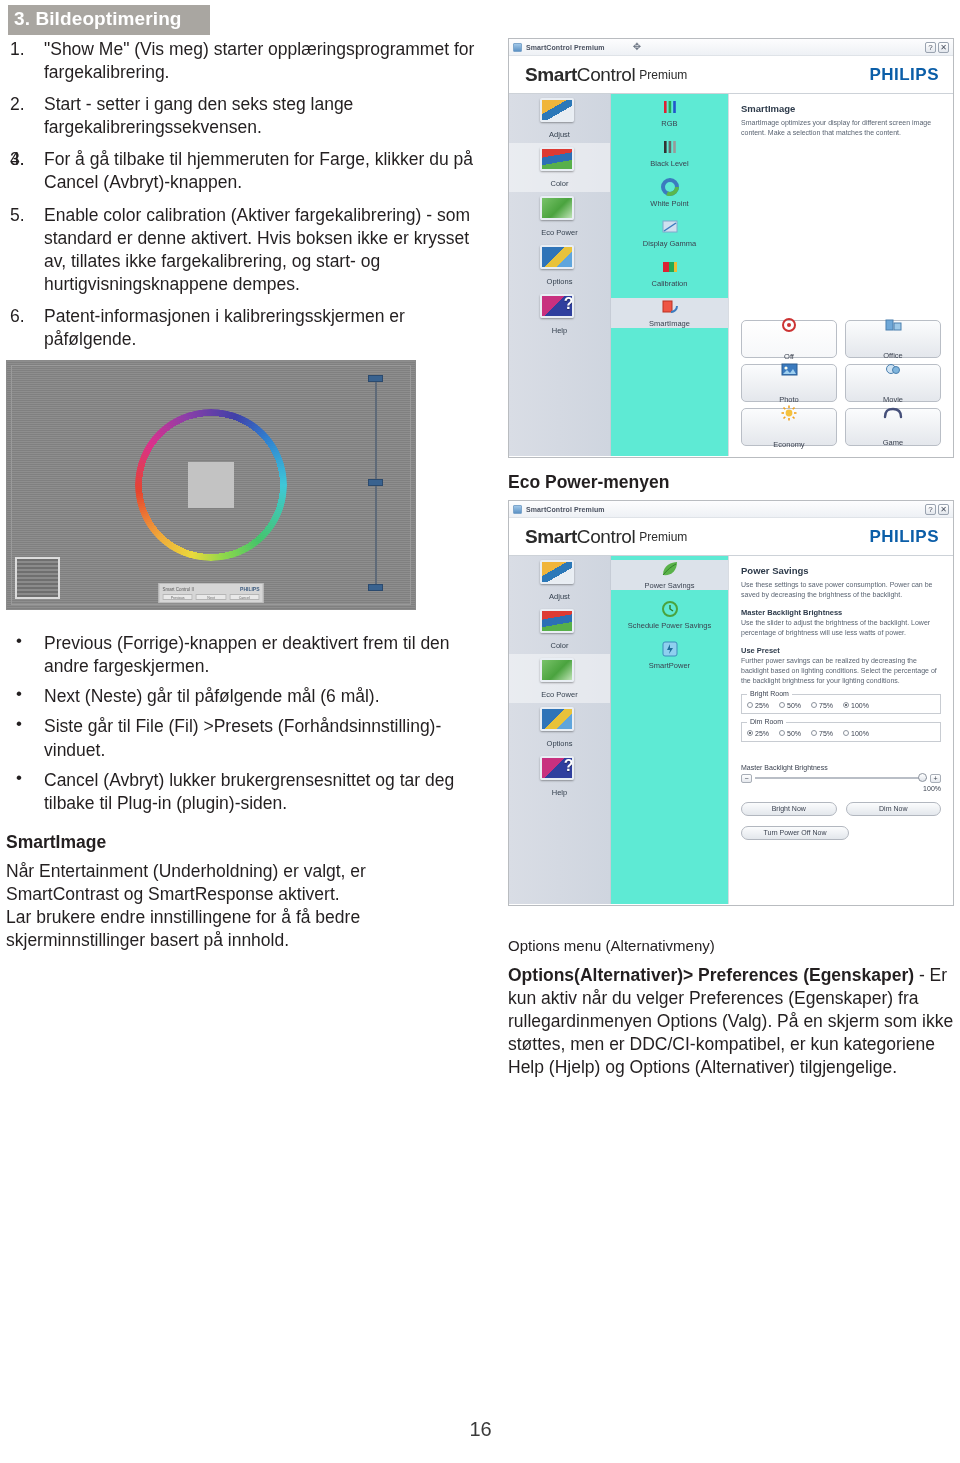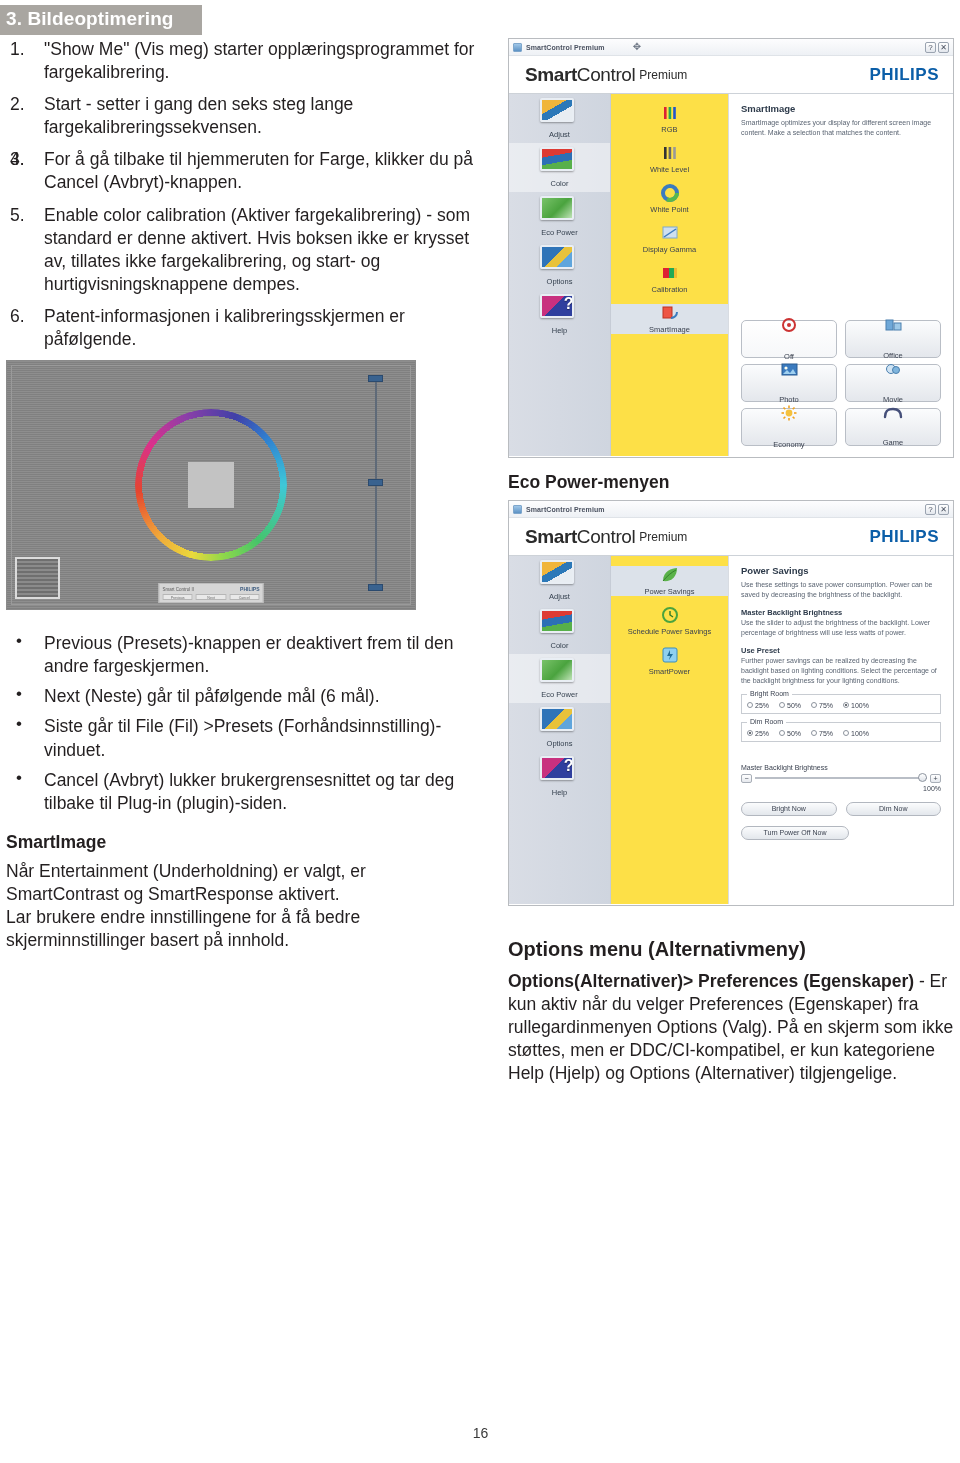--- a/index.html
+++ b/index.html
@@ -9,21 +9,21 @@
     background:#ffffff;
     font-family:"Liberation Sans", sans-serif;
     color:#231f20;
     position:relative;
     overflow:hidden;
   }
   .page { position:relative; width:960px; height:1463px; }
 
   
   .chapter-band {
-    position:absolute; left:0; top:5px;
+    position:absolute; left:8px; top:5px;
     background:#a9a6a1; color:#ffffff;
     font-size:19px; font-weight:600;
     padding:3px 28px 5px 6px;
     letter-spacing:.1px;
     line-height:1.15;
   }
 
   
   .col-left  { position:absolute; left:6px;  top:38px; width:470px; }
   .col-right { position:absolute; left:508px; top:38px; width:446px; }
@@ -56,30 +56,30 @@
     font-size:17px;
   }
 
   h3.sub {
     font-size:17.5px; font-weight:bold; margin:16px 0 6px 0;
     line-height:1.3;
   }
   p.body { font-size:17.5px; line-height:1.32; margin:0 0 13px 0; }
   p.body.tight { margin-bottom:0; }
 
-  .rt-head { font-size:20px; font-weight:bold; margin:0 0 8px 0; line-height:1.3;}
+  .rt-head { font-size:15px; font-weight:normal; margin:0 0 8px 0; line-height:1.3;}
   .rt-para { font-size:17.5px; line-height:1.32; margin:0; }
   .rt-para b { font-weight:bold; }
 
   .caption { font-size:17.5px; font-weight:bold; margin:14px 0 7px 0; }
 
   
   .pageno {
     position:absolute; left:1px; right:0; bottom:22px;
-    text-align:center; font-size:14px; color:#3a3a3a;
+    text-align:center; font-size:20px; color:#3a3a3a;
   }
 
   
   .app-win {
     border:1px solid #b9bcc0;
     background:#ffffff;
     box-shadow:0 0 0 1px #ffffff inset;
     position:relative;
   }
   .app-titlebar {
@@ -148,22 +148,22 @@
   .mon-eco    { background:linear-gradient(135deg,#79c36a,#4aa33e 55%,#bfe3b6); }
   .mon-opt    { background:linear-gradient(135deg,#2f74b8 0%,#2f74b8 45%,#e8c23a 45%,#e8c23a 70%,#5fa5dc 70%); }
   .mon-help   { background:linear-gradient(135deg,#c8307f 0%,#c8307f 45%,#2f3f9e 45%,#2f3f9e 100%); }
   .mon-glyph {
     position:absolute; right:-2px; top:-1px; font-size:16px; font-weight:bold;
     color:#ffffff; text-shadow:0 1px 1px rgba(0,0,0,.4);
   }
 
   .app-mid {
     width:118px; flex:0 0 118px;
-    background:#fde047; border-right:1px solid #d8dce2;
-    padding-top:10px; text-align:center;
+    background:#5eead4; border-right:1px solid #d8dce2;
+    padding-top:4px; text-align:center;
   }
   .mid-item { margin-bottom:10px; font-size:7.5px; color:#3b4250; }
   .mid-item.sel { background:#dce2ea; }
   .mid-ico { width:20px; height:20px; margin:0 auto 1px auto; }
 
   .app-pane { flex:1; background:#ffffff; padding:9px 12px 8px 12px; position:relative; }
   .pane-h { font-size:9.5px; font-weight:bold; color:#2d3a4a; margin:0 0 4px 0; }
   .pane-p { font-size:7px; color:#5a6472; line-height:1.42; margin:0 0 8px 0; }
   .pane-sub { font-size:7.5px; font-weight:bold; color:#2d3a4a; margin:0 0 1px 0; }
 
@@ -317,21 +317,21 @@
           <div class="cb">Cancel</div>
         </div>
       </div>
     </div>
 
     <div style="height:22px"></div>
 
     <ul class="bullets">
       <li>
         <span class="bul">•</span>
-        <span>Previous (Presets)-knappen er deaktivert frem til den andre fargeskjermen.</span>
+        <span>Previous (Forrige)-knappen er deaktivert frem til den andre fargeskjermen.</span>
       </li>
       <li>
         <span class="bul">•</span>
         <span>Next (Neste) går til påfølgende mål (6 mål).</span>
       </li>
       <li>
         <span class="bul">•</span>
         <span>Siste går til File (Fil) &gt;Presets (Forhåndsinnstilling)-vinduet.</span>
       </li>
       <li>
@@ -411,21 +411,21 @@
             <span>RGB</span>
           </div>
           <div class="mid-item">
             <div class="mid-ico">
               <svg width="20" height="18" viewBox="0 0 20 18">
                   <rect x="4" y="3" width="2.6" height="12" fill="#333"></rect>
                   <rect x="8.6" y="3" width="2.6" height="12" fill="#666"></rect>
                   <rect x="13.2" y="3" width="2.6" height="12" fill="#999"></rect>
                 </svg>
             </div>
-            <span>White Level</span>
+            <span>Black Level</span>
           </div>
           <div class="mid-item">
             <div class="mid-ico">
               <svg width="20" height="18" viewBox="0 0 20 18">
                   <circle cx="10" cy="9" r="7" fill="none" stroke="#3b7bbf" stroke-width="4"></circle>
                   <circle cx="10" cy="9" r="7" fill="none" stroke="#59b84c" stroke-width="4" stroke-dasharray="14 30"></circle>
                 </svg>
             </div>
             <span>White Point</span>
           </div>

